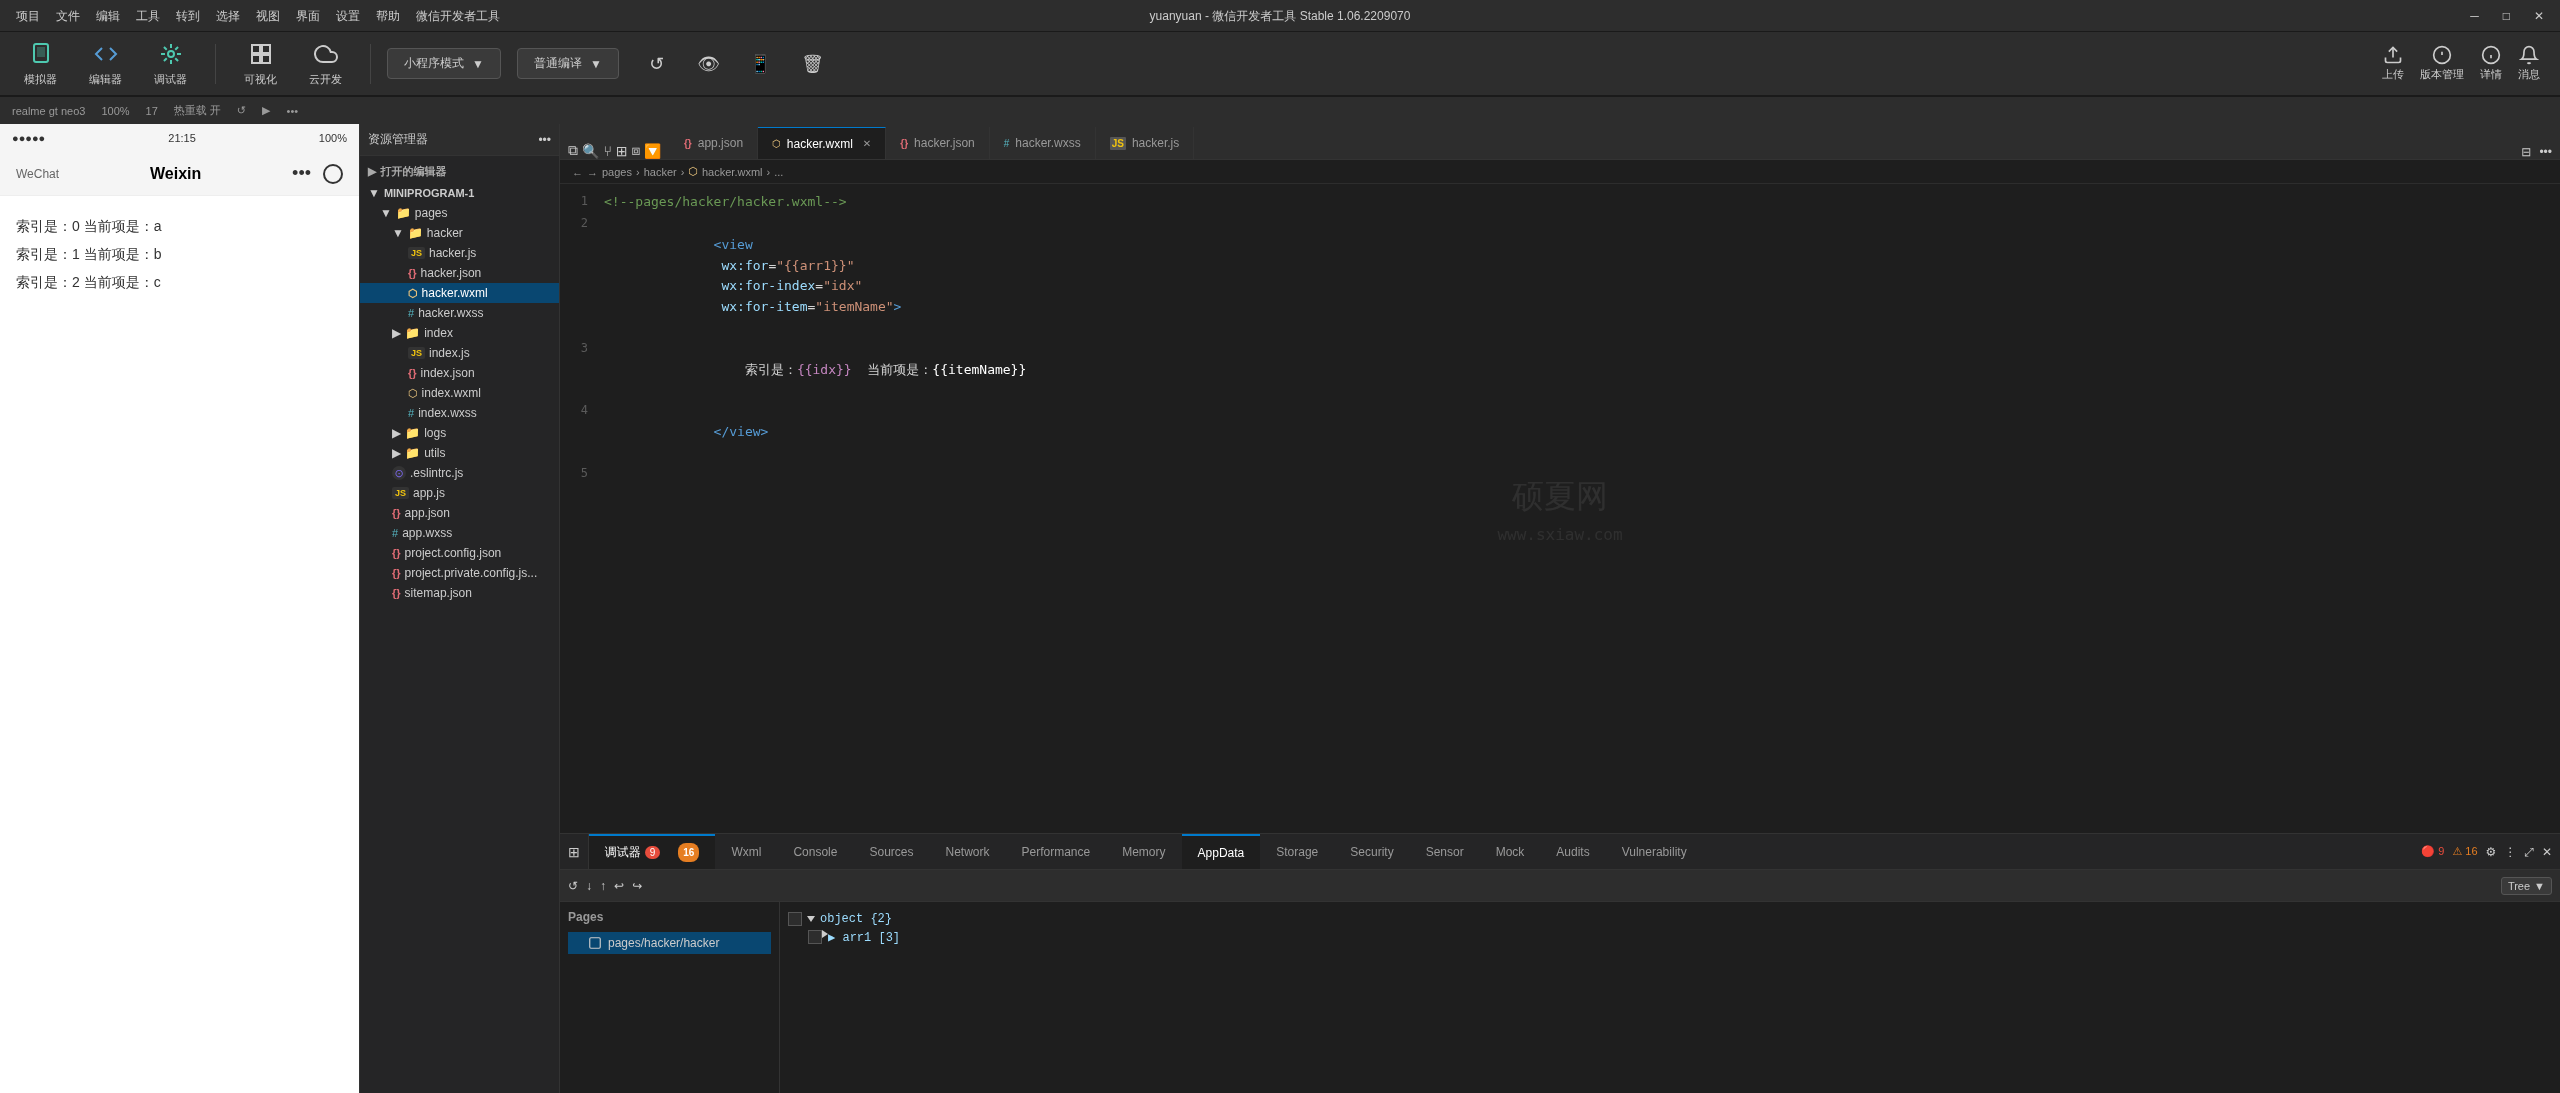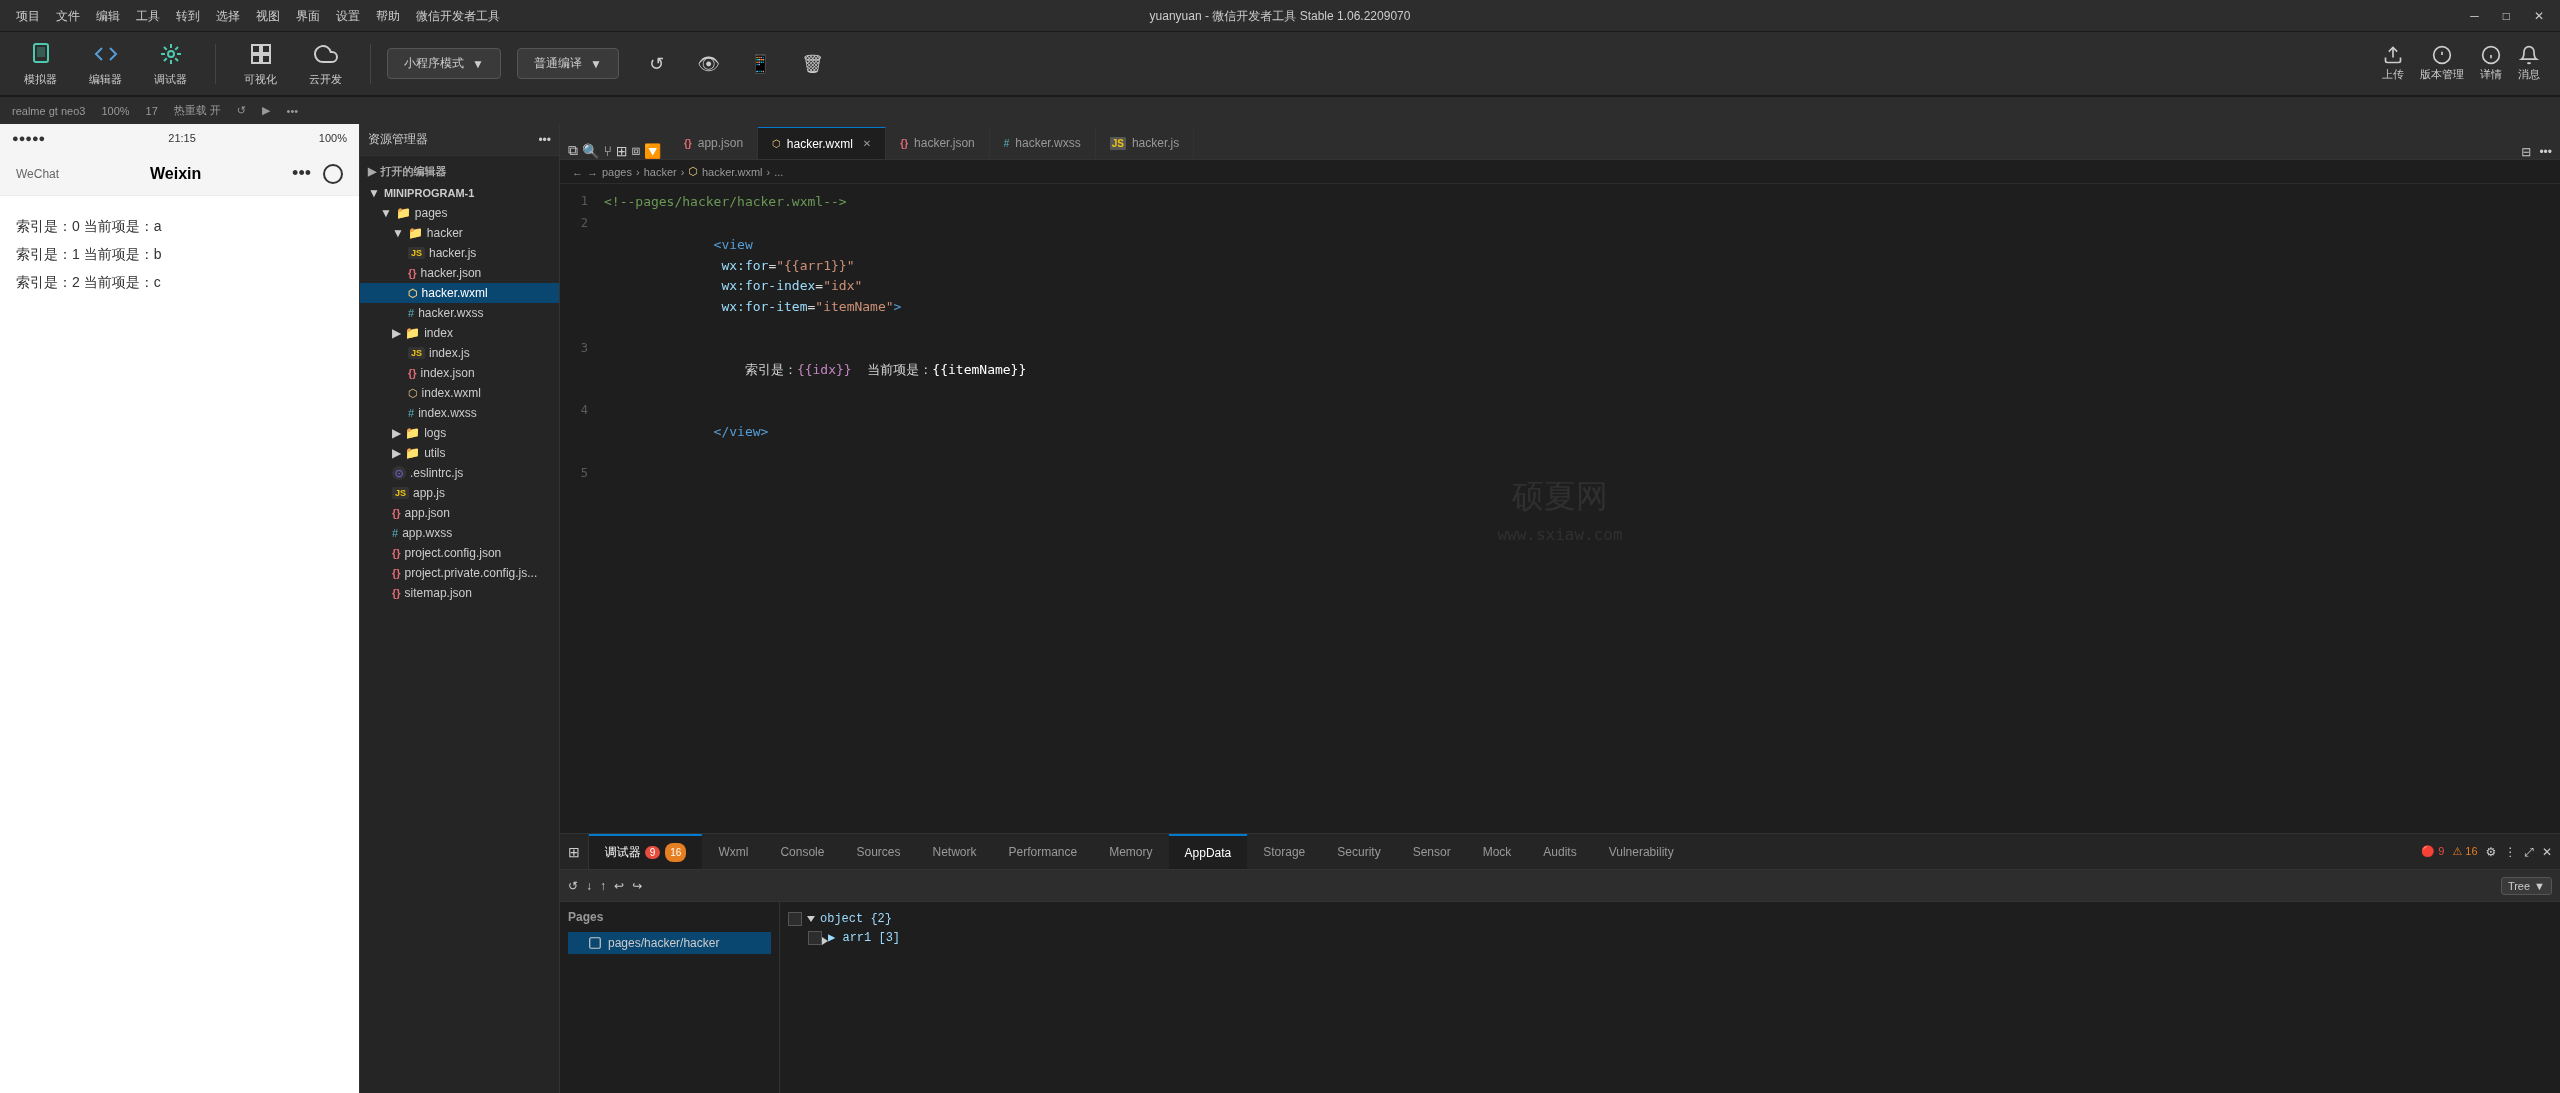--- a/index.html
+++ b/index.html
@@ -463,21 +463,21 @@
 
     <div class="devtools-panel">
 
       <div class="top-devtools-tabs">
         <div style="display:flex; align-items:center; padding:0 8px; border-right:1px solid #333; height:100%;">
           <span style="color:#ccc; font-size:14px;">⊞</span>
         </div>
         <div class="top-devtools-tab active">
           <span>调试器</span>
           <span class="badge" style="background:#e74c3c; color:#fff; font-size:10px; padding:1px 5px; border-radius:8px; margin-left:4px;">9</span>
-          <span class="badge" style="background:#e67e22; color:#fff; font-size:10px; padding:4px 5px; border-radius:8px; margin-left:5px;">16</span>
+          <span class="badge" style="background:#e67e22; color:#fff; font-size:10px; padding:4px 5px; border-radius:8px; margin-left:18px;font-weight:bold;">16</span>
         </div>
         <div class="top-devtools-tab">
           <span>Wxml</span>
         </div>
         <div class="top-devtools-tab">
           <span>Console</span>
         </div>
         <div class="top-devtools-tab">
           <span>Sources</span>
         </div>
@@ -548,21 +548,21 @@
         </div>
 
         <div class="devtools-right">
 
           <div style="display:flex; align-items:center; gap:6px; padding:2px 0;">
             <span class="row-checkbox" style="width:14px;height:14px;border:1px solid #555;display:inline-block;"></span>
             <span class="expand-triangle open"></span>
             <span class="json-key">object {2}</span>
           </div>
 
-          <div style="display:flex; align-items:flex-end; gap:0; padding:2px 0; padding-left:20px;">
+          <div style="display:flex; align-items:flex-start; gap:0; padding:2px 0; padding-left:20px;">
             <span class="row-checkbox" style="width:14px;height:14px;border:1px solid #555;display:inline-block;"></span>
             <span class="expand-triangle"></span>
             <span class="json-key">▶ arr1 [3]</span>
           </div>
 
         </div>
       </div>
     </div>
 
   </div>

